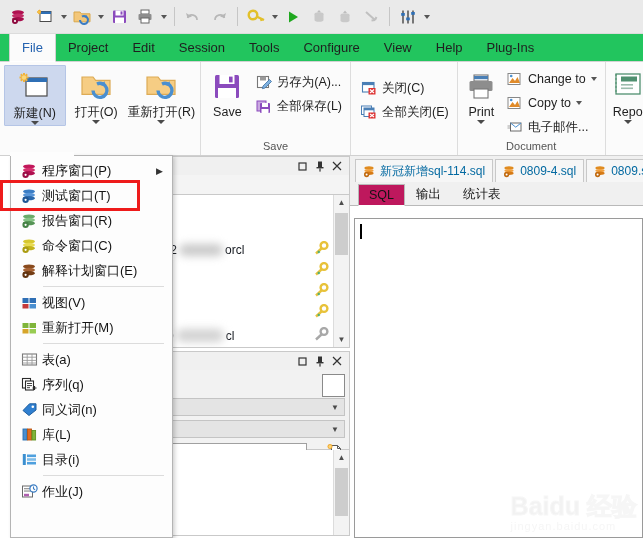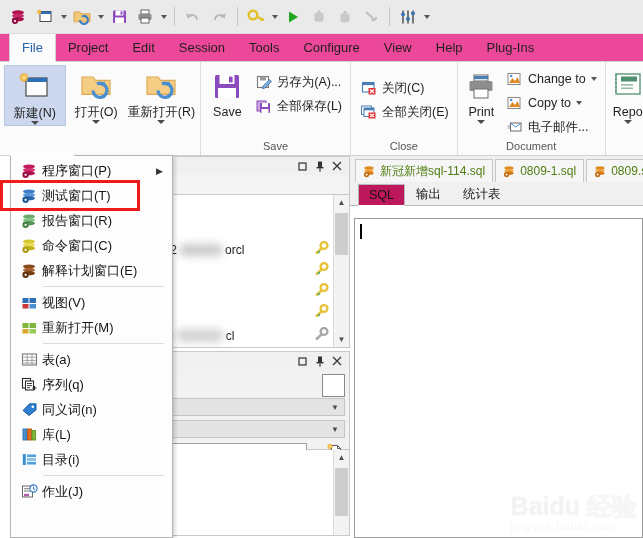--- a/index.html
+++ b/index.html
@@ -20,21 +20,21 @@
   }
   .qbtn{width:26px;height:26px;display:flex;align-items:center;justify-content:center;position:relative;}
   .qcaret{width:11px;height:26px;display:flex;align-items:center;justify-content:center;
           font-size:7px;color:#5a5a5a;}
   .qsep{width:1px;height:19px;background:#c6c6c6;margin:0 5px;}
   .qcaret:after{content:"";border-left:3.5px solid transparent;border-right:3.5px solid transparent;border-top:4px solid #555;}
 
   
   .menubar{
     position:absolute;left:0;top:34px;width:643px;height:28px;
-    background:#ec4899;border-bottom:1px solid #d2d2d2;
+    background:#22c55e;border-bottom:1px solid #d2d2d2;
     display:flex;align-items:stretch;padding-left:9px;box-sizing:border-box;
   }
   .mitem{
     padding:0 12px;display:flex;align-items:center;font-size:13px;color:#1f1f1f;
     white-space:nowrap;
   }
   .mitem.active{color:#2563b0;background:#fbfbfb;border-left:1px solid #d2d2d2;
                 border-right:1px solid #d2d2d2;border-bottom:1px solid #fff;
                 margin-bottom:-1px;}
 
@@ -102,21 +102,21 @@
   .fbox{flex:1;height:17px;background:#ffffff;border:1px solid #a0a0a0;box-sizing:border-box;}
   .fcombo{flex:1;height:18px;background:#e4e4e4;border:1px solid #c4c4c4;box-sizing:border-box;
           display:flex;align-items:center;justify-content:flex-end;padding-right:5px;font-size:8px;color:#4a4a4a;}
   .fsq{width:21px;height:21px;border:1px solid #8a8a8a;background:#fff;}
   .dots{width:18px;text-align:center;font-weight:bold;letter-spacing:1px;color:#222;font-size:13px;}
 
   
   .editor{position:absolute;left:350px;top:156px;width:293px;height:382px;z-index:5;}
   .tabrow{height:26px;background:#f0f0f0;display:flex;align-items:flex-end;padding-left:5px;box-sizing:border-box;}
   .ftab{height:22px;display:flex;align-items:center;padding:0 7px;background:#f6f6f6;
-        border:1px solid #c8c8c8;border-bottom:none;font-size:12px;color:#4d7c0f;white-space:nowrap;margin-right:2px;}
+        border:1px solid #c8c8c8;border-bottom:none;font-size:12px;color:#0369a1;white-space:nowrap;margin-right:2px;}
   .ftab .tico{margin-right:4px;display:flex;align-items:center;}
   .subtabrow{height:24px;background:#f0f0f0;border-bottom:1px solid #b9b9b9;display:flex;align-items:flex-end;padding-left:8px;box-sizing:border-box;}
   .stab{height:22px;padding:0 10px;display:flex;align-items:center;font-size:12.5px;color:#141414;
         border:1px solid transparent;box-sizing:border-box;}
   .stab.on{background:#be185d;border:1px solid #b9b9b9;border-bottom:1px solid #ffffff;margin-bottom:-1px;}
   .sqlarea{position:absolute;left:4px;top:62px;right:0;bottom:0;background:#ffffff;border:1px solid #9a9a9a;box-sizing:border-box;}
   .caret{position:absolute;left:5px;top:5px;width:2px;height:15px;background:#000;}
 
   
   .wm{position:absolute;right:6px;bottom:6px;z-index:70;opacity:.5;}
@@ -351,21 +351,20 @@
                 <rect x="3" y="3" width="10" height="8.5" fill="#fff" stroke="#4a7fb5" stroke-width="1"></rect>
                 <rect x="3" y="3" width="10" height="2.3" fill="#4a7fb5"></rect>
                 <rect x="7.5" y="7.5" width="7" height="6" fill="#d33"></rect>
                 <path d="M9 9 l4 3 M13 9 l-4 3" stroke="#fff" stroke-width="1.2"></path>
               </svg>
             </span>
             <span>全部关闭(E)</span>
           </div>
         </div>
       </div>
-      <div class="glabel">Close</div>
     </div>
 
     <div class="rgroup" style="width:148px;">
       <div class="gbody">
         <div class="bigbtn" style="width:46px;">
           <div class="bico">
             <svg width="30" height="28" viewBox="0 0 30 28">
               <rect x="8" y="2" width="14" height="6" fill="#fff" stroke="#777" stroke-width="1.1"></rect>
               <rect x="8" y="3" width="14" height="3.2" fill="#4a7fb5"></rect>
               <rect x="3.5" y="8" width="23" height="10" rx="1.5" fill="#8d8d8d"></rect>
@@ -584,21 +583,21 @@
       <div class="ftab">
         <span class="tico">
           <svg width="13" height="13" viewBox="0 0 13 13">
             <ellipse cx="6" cy="3" rx="4.6" ry="1.7" fill="#e08b20"></ellipse>
             <ellipse cx="6" cy="5.6" rx="4.6" ry="1.7" fill="#f0a040"></ellipse>
             <ellipse cx="6" cy="8.2" rx="4.6" ry="1.7" fill="#d67a15"></ellipse>
             <circle cx="3.6" cy="9.6" r="2.6" fill="#c06a10"></circle>
             <circle cx="3.6" cy="9.6" r="1" fill="#fff"></circle>
           </svg>
         </span>
-        <span>0809-1.sql</span>
+        <span>0809-4.sql</span>
       </div>
       <div class="ftab">
         <span class="tico">
           <svg width="13" height="13" viewBox="0 0 13 13">
             <ellipse cx="6" cy="3" rx="4.6" ry="1.7" fill="#e08b20"></ellipse>
             <ellipse cx="6" cy="5.6" rx="4.6" ry="1.7" fill="#f0a040"></ellipse>
             <ellipse cx="6" cy="8.2" rx="4.6" ry="1.7" fill="#d67a15"></ellipse>
             <circle cx="3.6" cy="9.6" r="2.6" fill="#c06a10"></circle>
             <circle cx="3.6" cy="9.6" r="1" fill="#fff"></circle>
           </svg>

